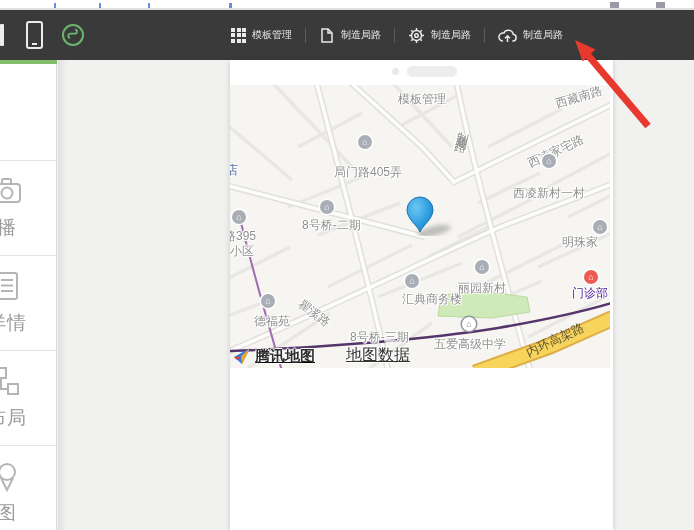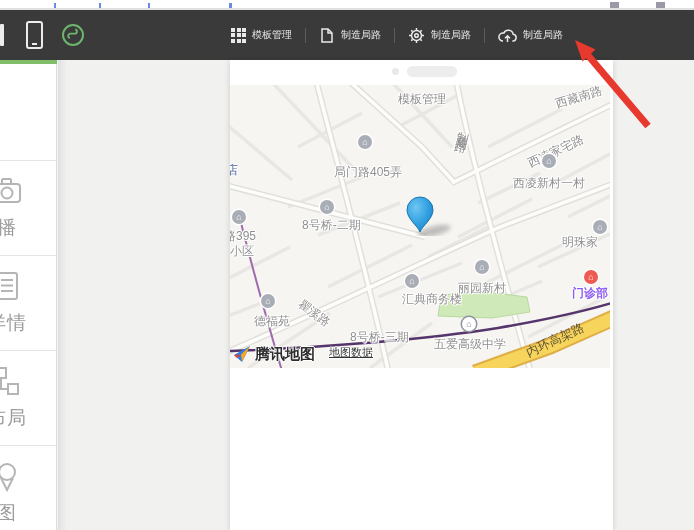--- a/index.html
+++ b/index.html
@@ -37,32 +37,32 @@
   .phone-panel { position:absolute; left:230px; top:60px; width:383px; height:470px; background:#fff; box-shadow:0 1px 6px rgba(0,0,0,.16); z-index:2; }
   .spk-dot { position:absolute; left:162px; top:8px; width:7px; height:7px; border-radius:50%; background:#e9e9e9; }
   .spk-pill { position:absolute; left:177px; top:6px; width:50px; height:11px; border-radius:6px; background:#ededed; }
 
   
   .map { position:absolute; left:0; top:25px; width:380px; height:283px; background:#f6f5f2; overflow:hidden; cursor:grab; }
   .map svg.base { position:absolute; left:0; top:0; }
   .mlabel { position:absolute; font-size:12px; color:#8f8f8f; white-space:nowrap;
             text-shadow:-1px 0 #fff,1px 0 #fff,0 -1px #fff,0 1px #fff,1px 1px #fff,-1px -1px #fff; }
   .mlabel.blue { color:#4e69a2; }
-  .mlabel.red  { color:#8b5cf6;font-weight:bold; }
+  .mlabel.red  { color:#4c1d95; }
   .mlabel.hwy  { color:#5f5335; text-shadow:none; font-size:12.5px; }
   .mlabel.vert { writing-mode:vertical-rl; letter-spacing:3px; }
   .poi { position:absolute; width:14px; height:14px; border-radius:50%; background:#a9aeb6; color:#fff;
          font-size:9px; line-height:14px; text-align:center; box-shadow:0 0 0 1.5px #fff; }
   .poi.red { background:#ee5b52; }
   .poi.school { background:#fff; color:#6c7380; box-shadow:0 0 0 1.5px #8f959e; }
   .pin-wrap { position:absolute; left:168px; top:105px; width:60px; height:46px; }
-  .logo-row { position:absolute; left:3px; top:260px; display:flex; align-items:flex-start; }
+  .logo-row { position:absolute; left:3px; top:260px; display:flex; align-items:flex-end;text-decoration:underline; }
   .logo-text { font-size:15px; font-weight:bold; color:#2d2d2d; margin-left:3px;
                text-shadow:-1px 0 #fff,1px 0 #fff,0 -1px #fff,0 1px #fff; }
-  .attr-link { font-size:11px; color:#333; text-decoration:underline; margin-left:14px; cursor:pointer;
+  .attr-link { font-size:16px; color:#333; text-decoration:underline; margin-left:31px; cursor:pointer;
                text-shadow:-1px 0 #fff,1px 0 #fff,0 -1px #fff,0 1px #fff; }
 
   .arrow-overlay { position:absolute; left:0; top:0; width:694px; height:530px; z-index:9; pointer-events:none; }
 </style>
 </head>
 <body>
 
 <div class="screen">
 
   <div class="top-strip">
@@ -224,21 +224,21 @@
         <path d="M8,126 C22,182 36,232 52,286" stroke="#a06cae" stroke-width="2" fill="none"></path>
         <path d="M-3,266 C90,263 200,254 268,243 C320,234 352,227 385,217" stroke="#55356b" stroke-width="2.5" fill="none"></path>
       </svg>
 
       <span class="mlabel" style="left:168px;top:6px">模板管理</span>
       <span class="mlabel" style="left:325px;top:4px;transform:rotate(-17deg)">西藏南路</span>
       <span class="mlabel" style="left:104px;top:79px">局门路405弄</span>
       <span class="mlabel blue" style="left:-16px;top:77px">酒店</span>
       <span class="mlabel vert" style="left:226px;top:38px;transform:rotate(14deg)">制造局路</span>
       <span class="mlabel" style="left:296px;top:58px;transform:rotate(-25deg)">西凌家宅路</span>
-      <span class="mlabel" style="left:283px;top:90px">西凌新村一村</span>
+      <span class="mlabel" style="left:283px;top:100px">西凌新村一村</span>
       <span class="mlabel" style="left:72px;top:132px">8号桥-二期</span>
       <span class="mlabel" style="left:-6px;top:143px">路395</span>
       <span class="mlabel" style="left:0px;top:158px">小区</span>
       <span class="mlabel" style="left:172px;top:206px">汇典商务楼</span>
       <span class="mlabel" style="left:24px;top:228px">德福苑</span>
       <span class="mlabel" style="left:66px;top:220px;transform:rotate(36deg)">瞿溪路</span>
       <span class="mlabel" style="left:120px;top:244px">8号桥-三期</span>
       <span class="mlabel" style="left:228px;top:195px">丽园新村</span>
       <span class="mlabel" style="left:204px;top:251px">五爱高级中学</span>
       <span class="mlabel" style="left:332px;top:149px">明珠家</span>

